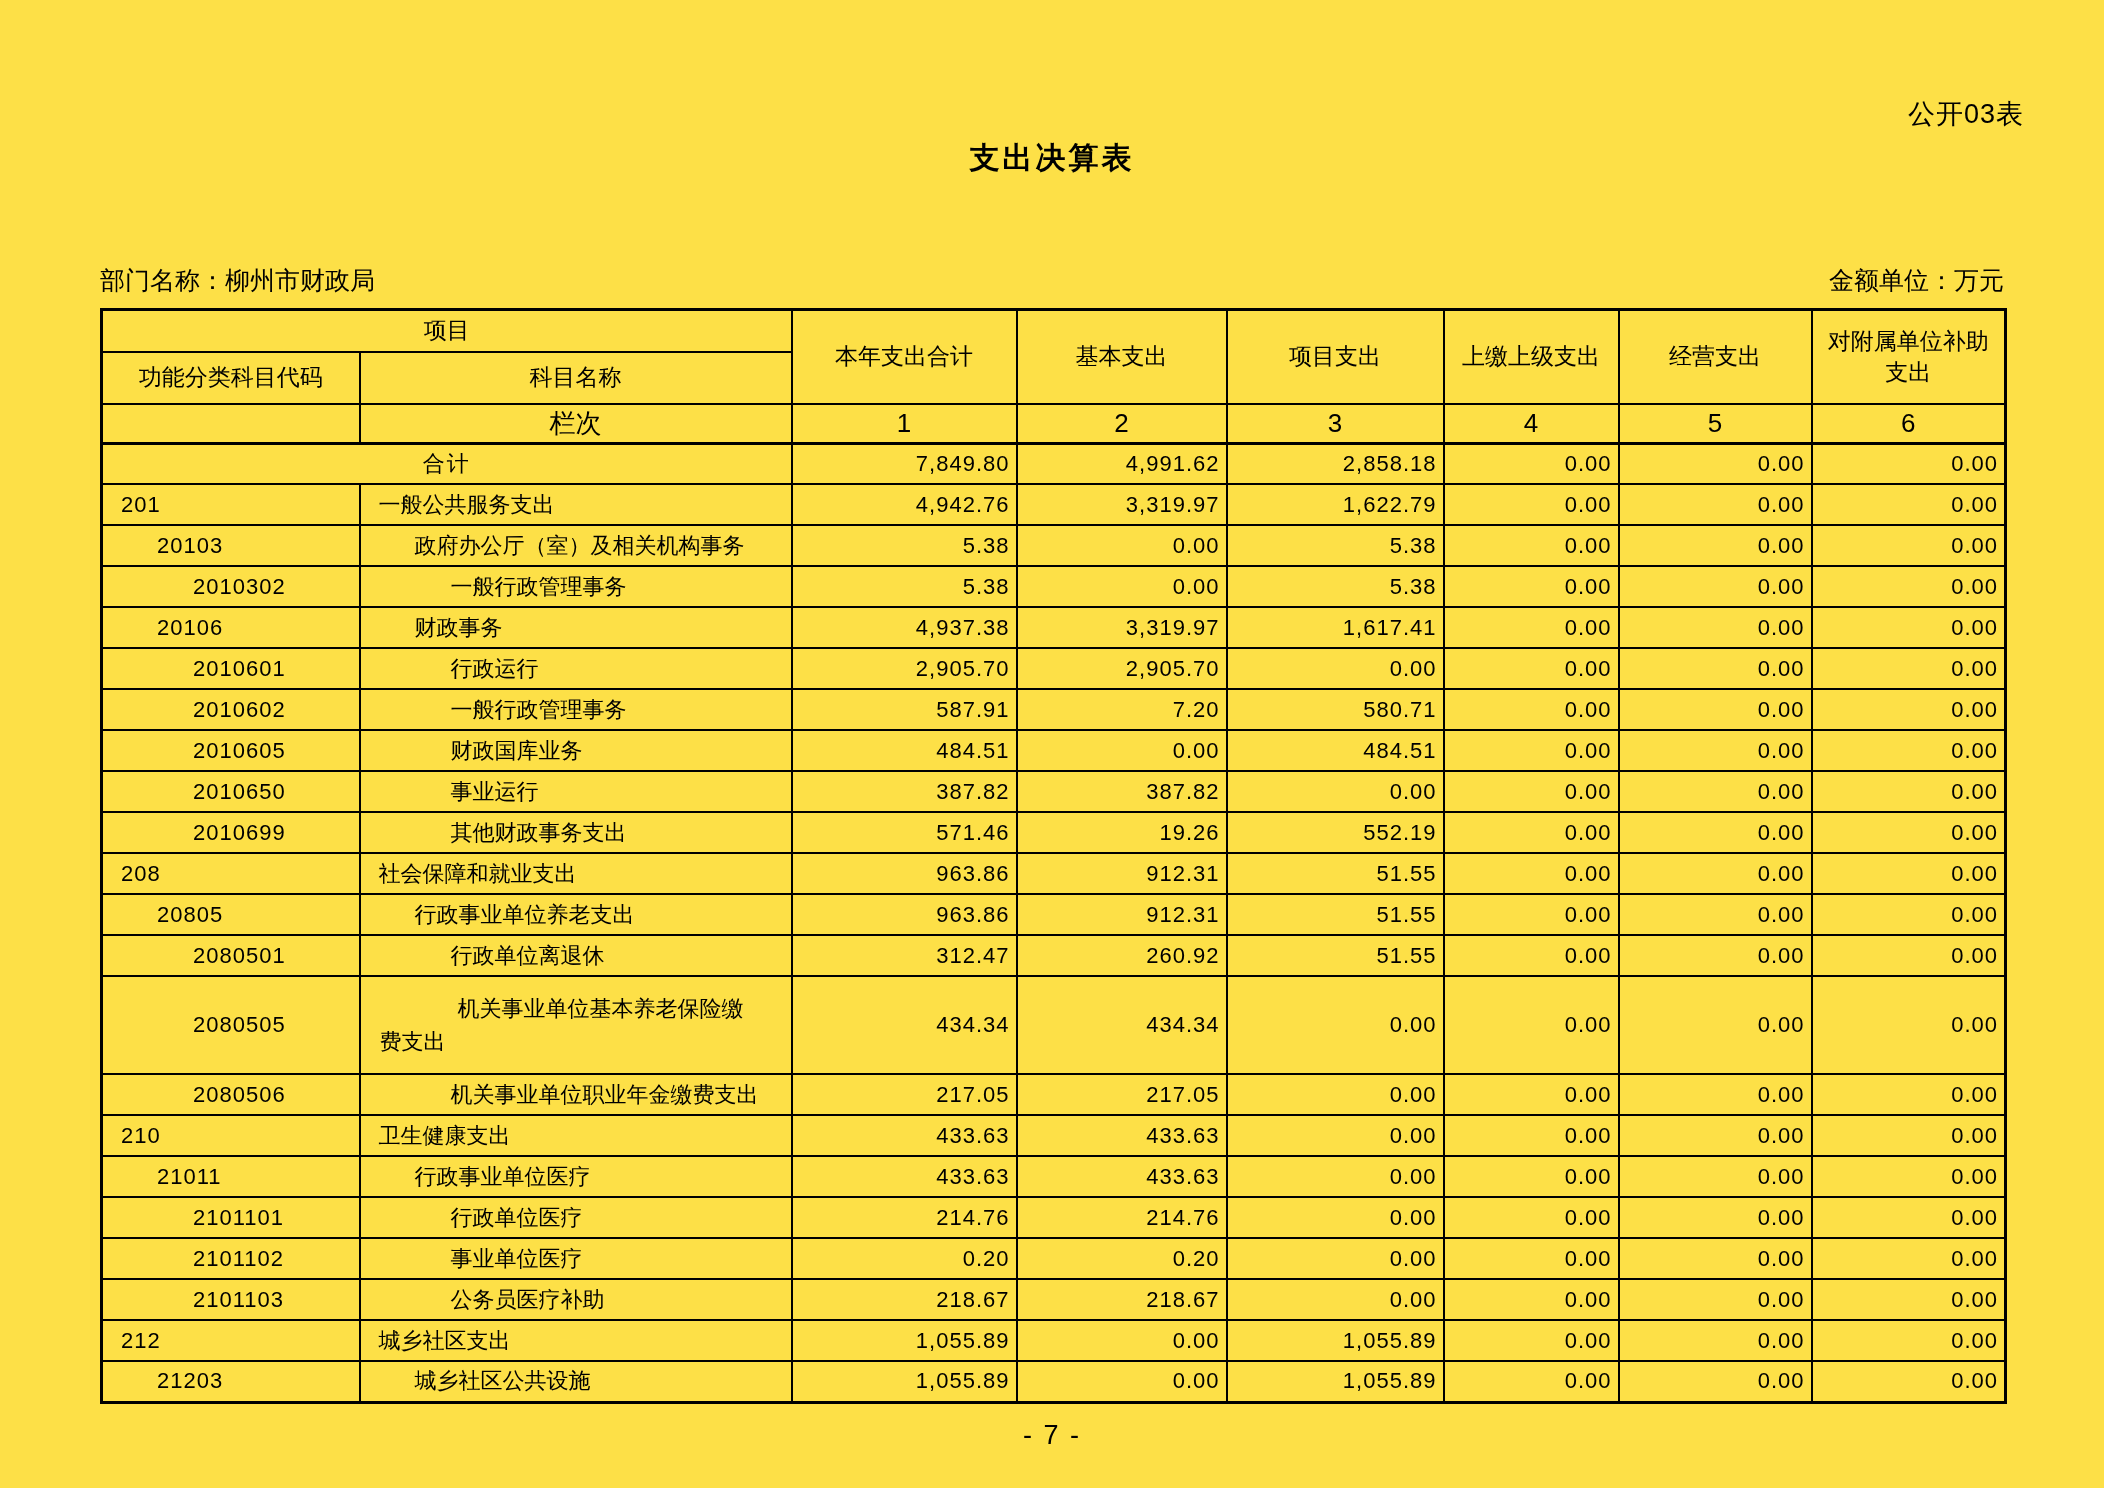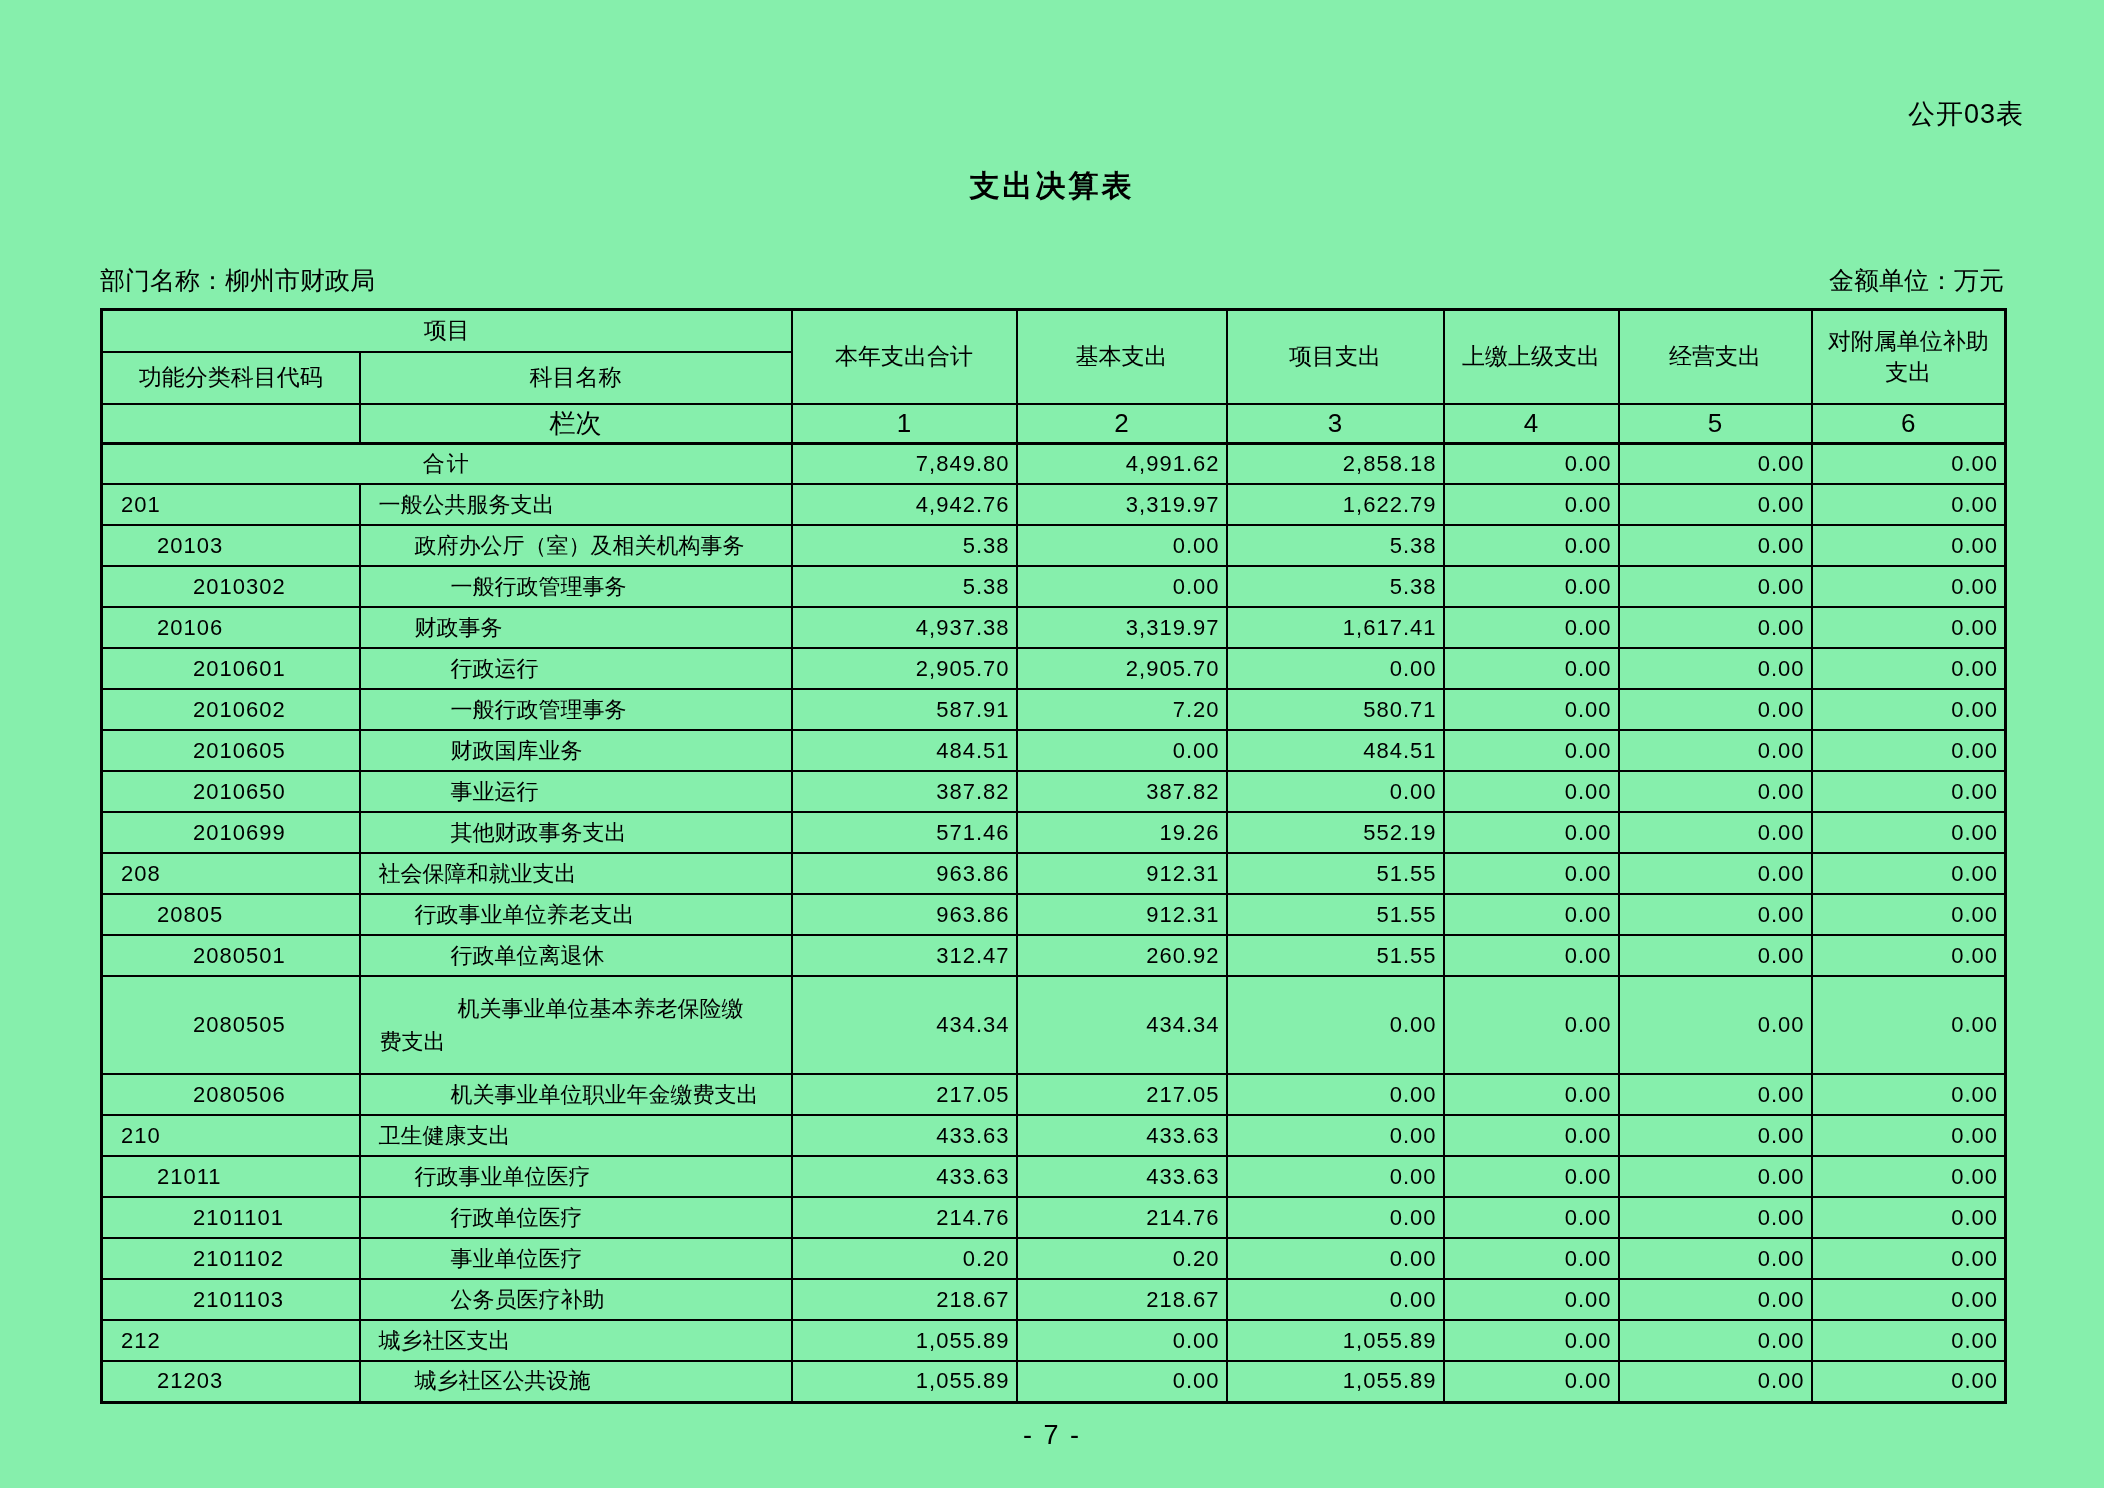--- a/index.html
+++ b/index.html
@@ -1,29 +1,29 @@
 <!DOCTYPE html>
 <html><head>
 <meta charset="utf-8">
 <style>
   html,body{margin:0;padding:0;background:#ffffff;}
   .page{
     position:relative;
     width:2104px;height:1488px;
-    background:#86efac;color:#000;
+    background:#fde047;color:#000;
     font-family:"Liberation Sans","DejaVu Sans",sans-serif;
     overflow:hidden;
   }
   .form-label{
     position:absolute;top:96px;right:80px;
     font-size:27px;letter-spacing:1px;
   }
   .doc-title{
     position:absolute;top:138px;left:0;width:100%;
-    text-align:center;font-size:30px;font-weight:bold;letter-spacing:3px;margin-top:28px;
+    text-align:center;font-size:30px;font-weight:bold;letter-spacing:3px;
   }
   .meta-row{
     position:absolute;top:264px;left:100px;width:1904px;
     display:flex;justify-content:space-between;
     font-size:25px;
   }
   table.fin{
     position:absolute;top:308px;left:100px;width:1904px;
     border-collapse:collapse;table-layout:fixed;
     border:3px solid #000;

